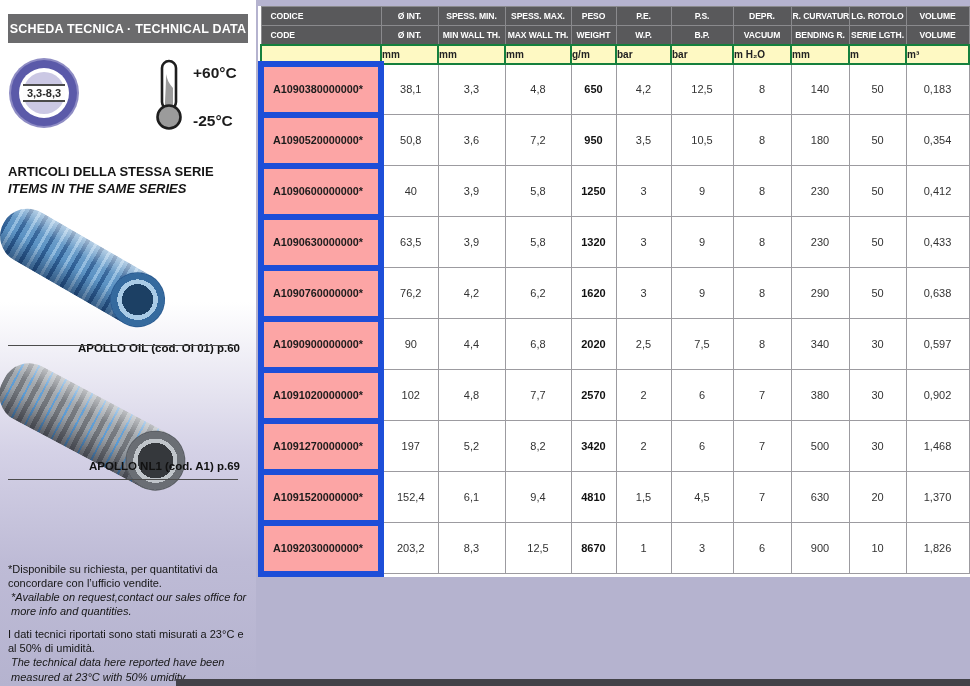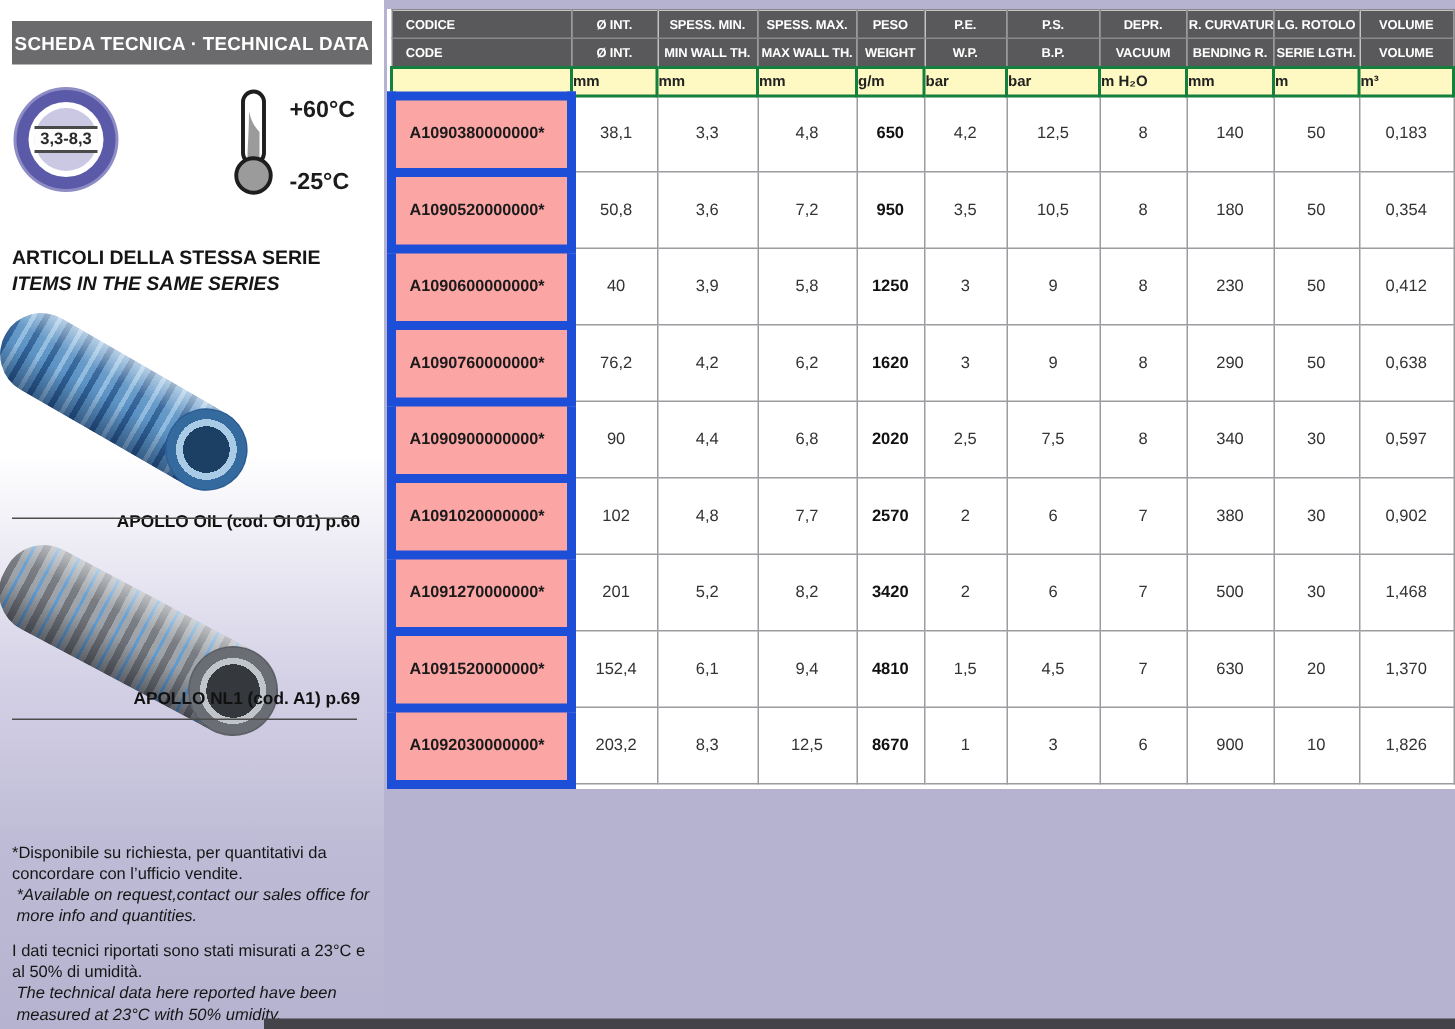--- a/index.html
+++ b/index.html
@@ -273,20 +273,33 @@
           <td class="data-cell">5,8</td>
           <td class="data-cell bold">1250</td>
           <td class="data-cell">3</td>
           <td class="data-cell">9</td>
           <td class="data-cell">8</td>
           <td class="data-cell">230</td>
           <td class="data-cell">50</td>
           <td class="data-cell">0,412</td>
         </tr>
         <tr class="datarow">
+          <th class="code-cell">A1090630000000*</th>
+          <td class="data-cell">63,5</td>
+          <td class="data-cell">3,9</td>
+          <td class="data-cell">5,8</td>
+          <td class="data-cell bold">1320</td>
+          <td class="data-cell">3</td>
+          <td class="data-cell">9</td>
+          <td class="data-cell">8</td>
+          <td class="data-cell">230</td>
+          <td class="data-cell">50</td>
+          <td class="data-cell">0,433</td>
+        </tr>
+        <tr class="datarow">
           <th class="code-cell">A1090760000000*</th>
           <td class="data-cell">76,2</td>
           <td class="data-cell">4,2</td>
           <td class="data-cell">6,2</td>
           <td class="data-cell bold">1620</td>
           <td class="data-cell">3</td>
           <td class="data-cell">9</td>
           <td class="data-cell">8</td>
           <td class="data-cell">290</td>
           <td class="data-cell">50</td>
@@ -313,21 +326,21 @@
           <td class="data-cell bold">2570</td>
           <td class="data-cell">2</td>
           <td class="data-cell">6</td>
           <td class="data-cell">7</td>
           <td class="data-cell">380</td>
           <td class="data-cell">30</td>
           <td class="data-cell">0,902</td>
         </tr>
         <tr class="datarow">
           <th class="code-cell">A1091270000000*</th>
-          <td class="data-cell">201</td>
+          <td class="data-cell">197</td>
           <td class="data-cell">5,2</td>
           <td class="data-cell">8,2</td>
           <td class="data-cell bold">3420</td>
           <td class="data-cell">2</td>
           <td class="data-cell">6</td>
           <td class="data-cell">7</td>
           <td class="data-cell">500</td>
           <td class="data-cell">30</td>
           <td class="data-cell">1,468</td>
         </tr>

